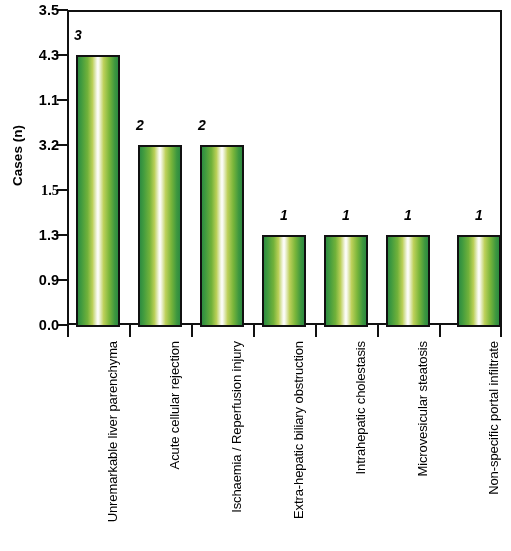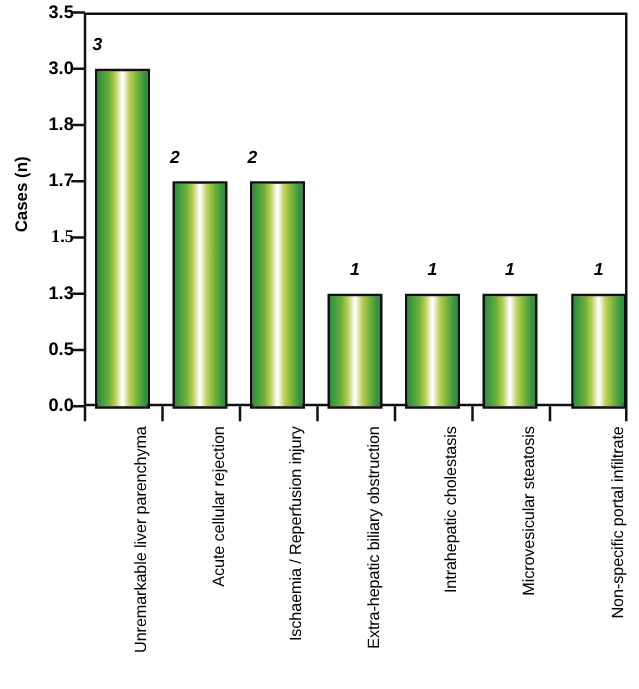--- a/index.html
+++ b/index.html
@@ -137,26 +137,26 @@
   <div class="ytick-mark" style="top:325px;"></div>
   <div class="ytick-mark" style="top:280px;"></div>
   <div class="ytick-mark" style="top:235px;"></div>
   <div class="ytick-mark" style="top:190px;"></div>
   <div class="ytick-mark" style="top:145px;"></div>
   <div class="ytick-mark" style="top:100px;"></div>
   <div class="ytick-mark" style="top:55px;"></div>
   <div class="ytick-mark" style="top:10px;"></div>
 
   <div class="ytick-label" style="top:325px;">0.0</div>
-  <div class="ytick-label" style="top:280px;">0.5</div>
+  <div class="ytick-label" style="top:280px;">0.9</div>
   <div class="ytick-label" style="top:235px;">1.3</div>
   <div class="ytick-label" style="top:190px;font-family:Liberation Serif, serif;">1.5</div>
-  <div class="ytick-label" style="top:145px;">1.7</div>
-  <div class="ytick-label" style="top:100px;">1.8</div>
-  <div class="ytick-label" style="top:55px;">3.0</div>
+  <div class="ytick-label" style="top:145px;">3.2</div>
+  <div class="ytick-label" style="top:100px;">1.1</div>
+  <div class="ytick-label" style="top:55px;">4.3</div>
   <div class="ytick-label" style="top:10px;">3.5</div>
 
   <div class="xtick-mark" style="left:67px;"></div>
   <div class="xtick-mark" style="left:129px;"></div>
   <div class="xtick-mark" style="left:191px;"></div>
   <div class="xtick-mark" style="left:253px;"></div>
   <div class="xtick-mark" style="left:315px;"></div>
   <div class="xtick-mark" style="left:377px;"></div>
   <div class="xtick-mark" style="left:439px;"></div>
   <div class="xtick-mark" style="left:500px;"></div>

